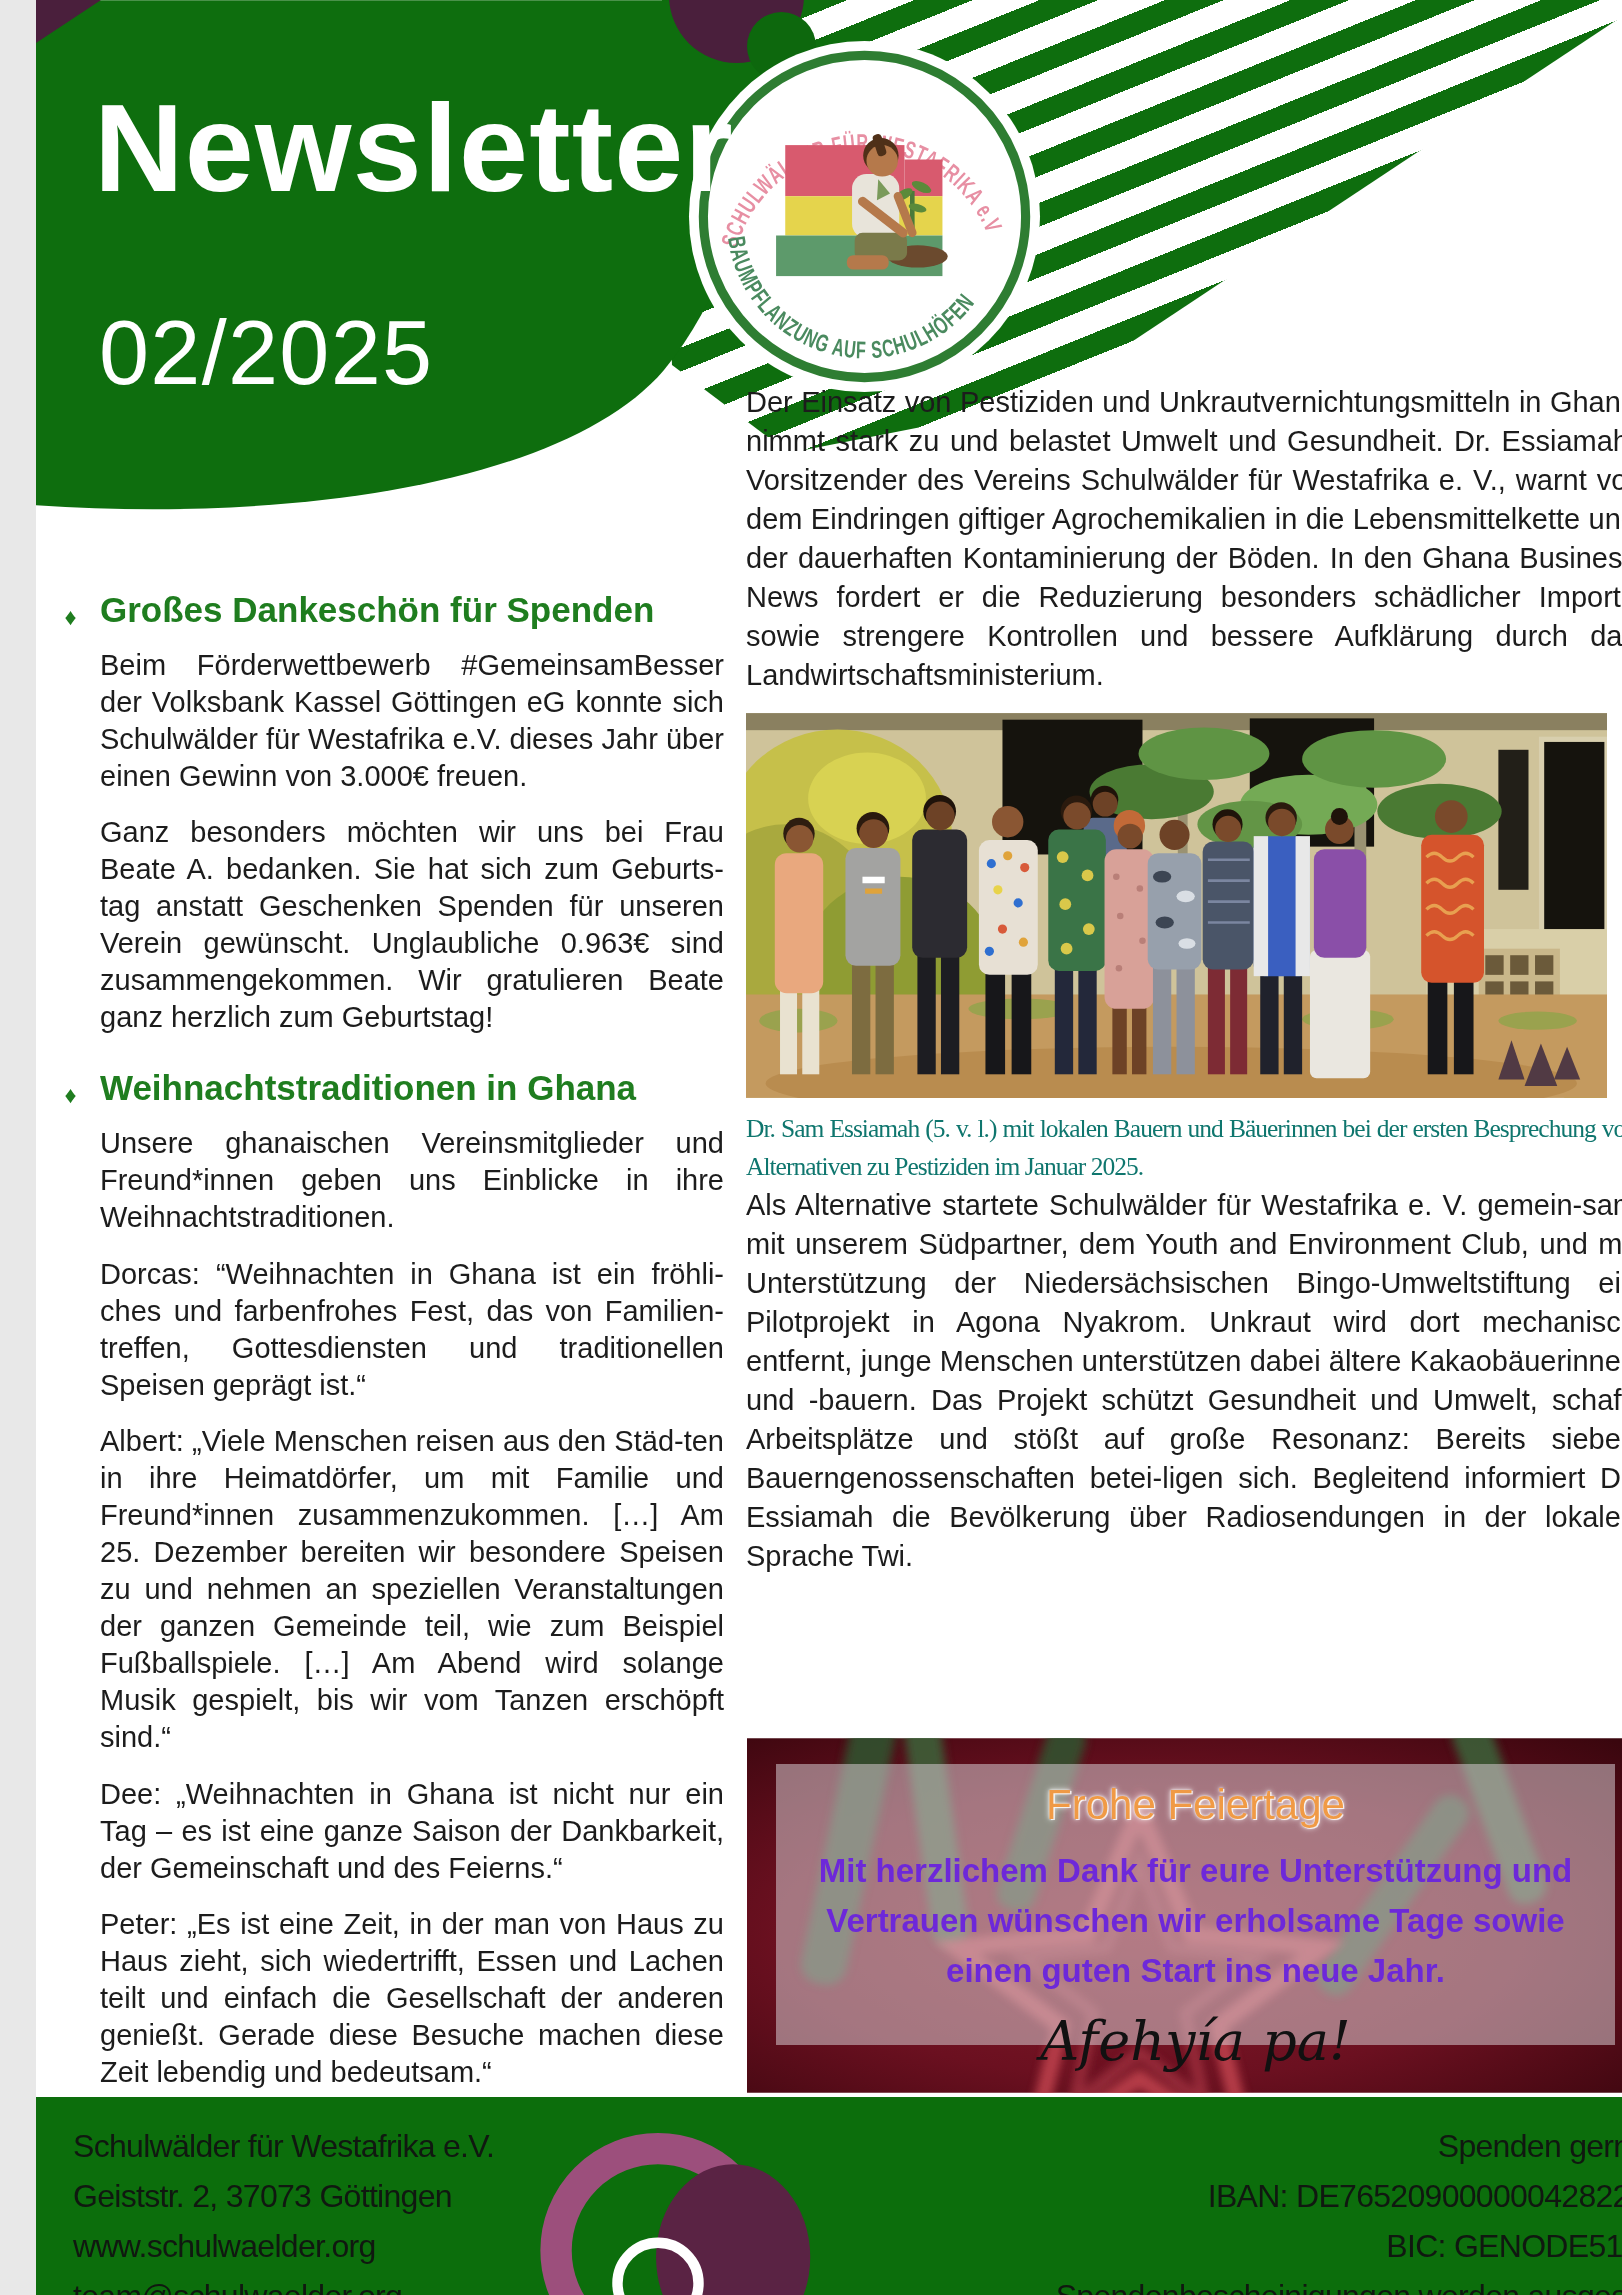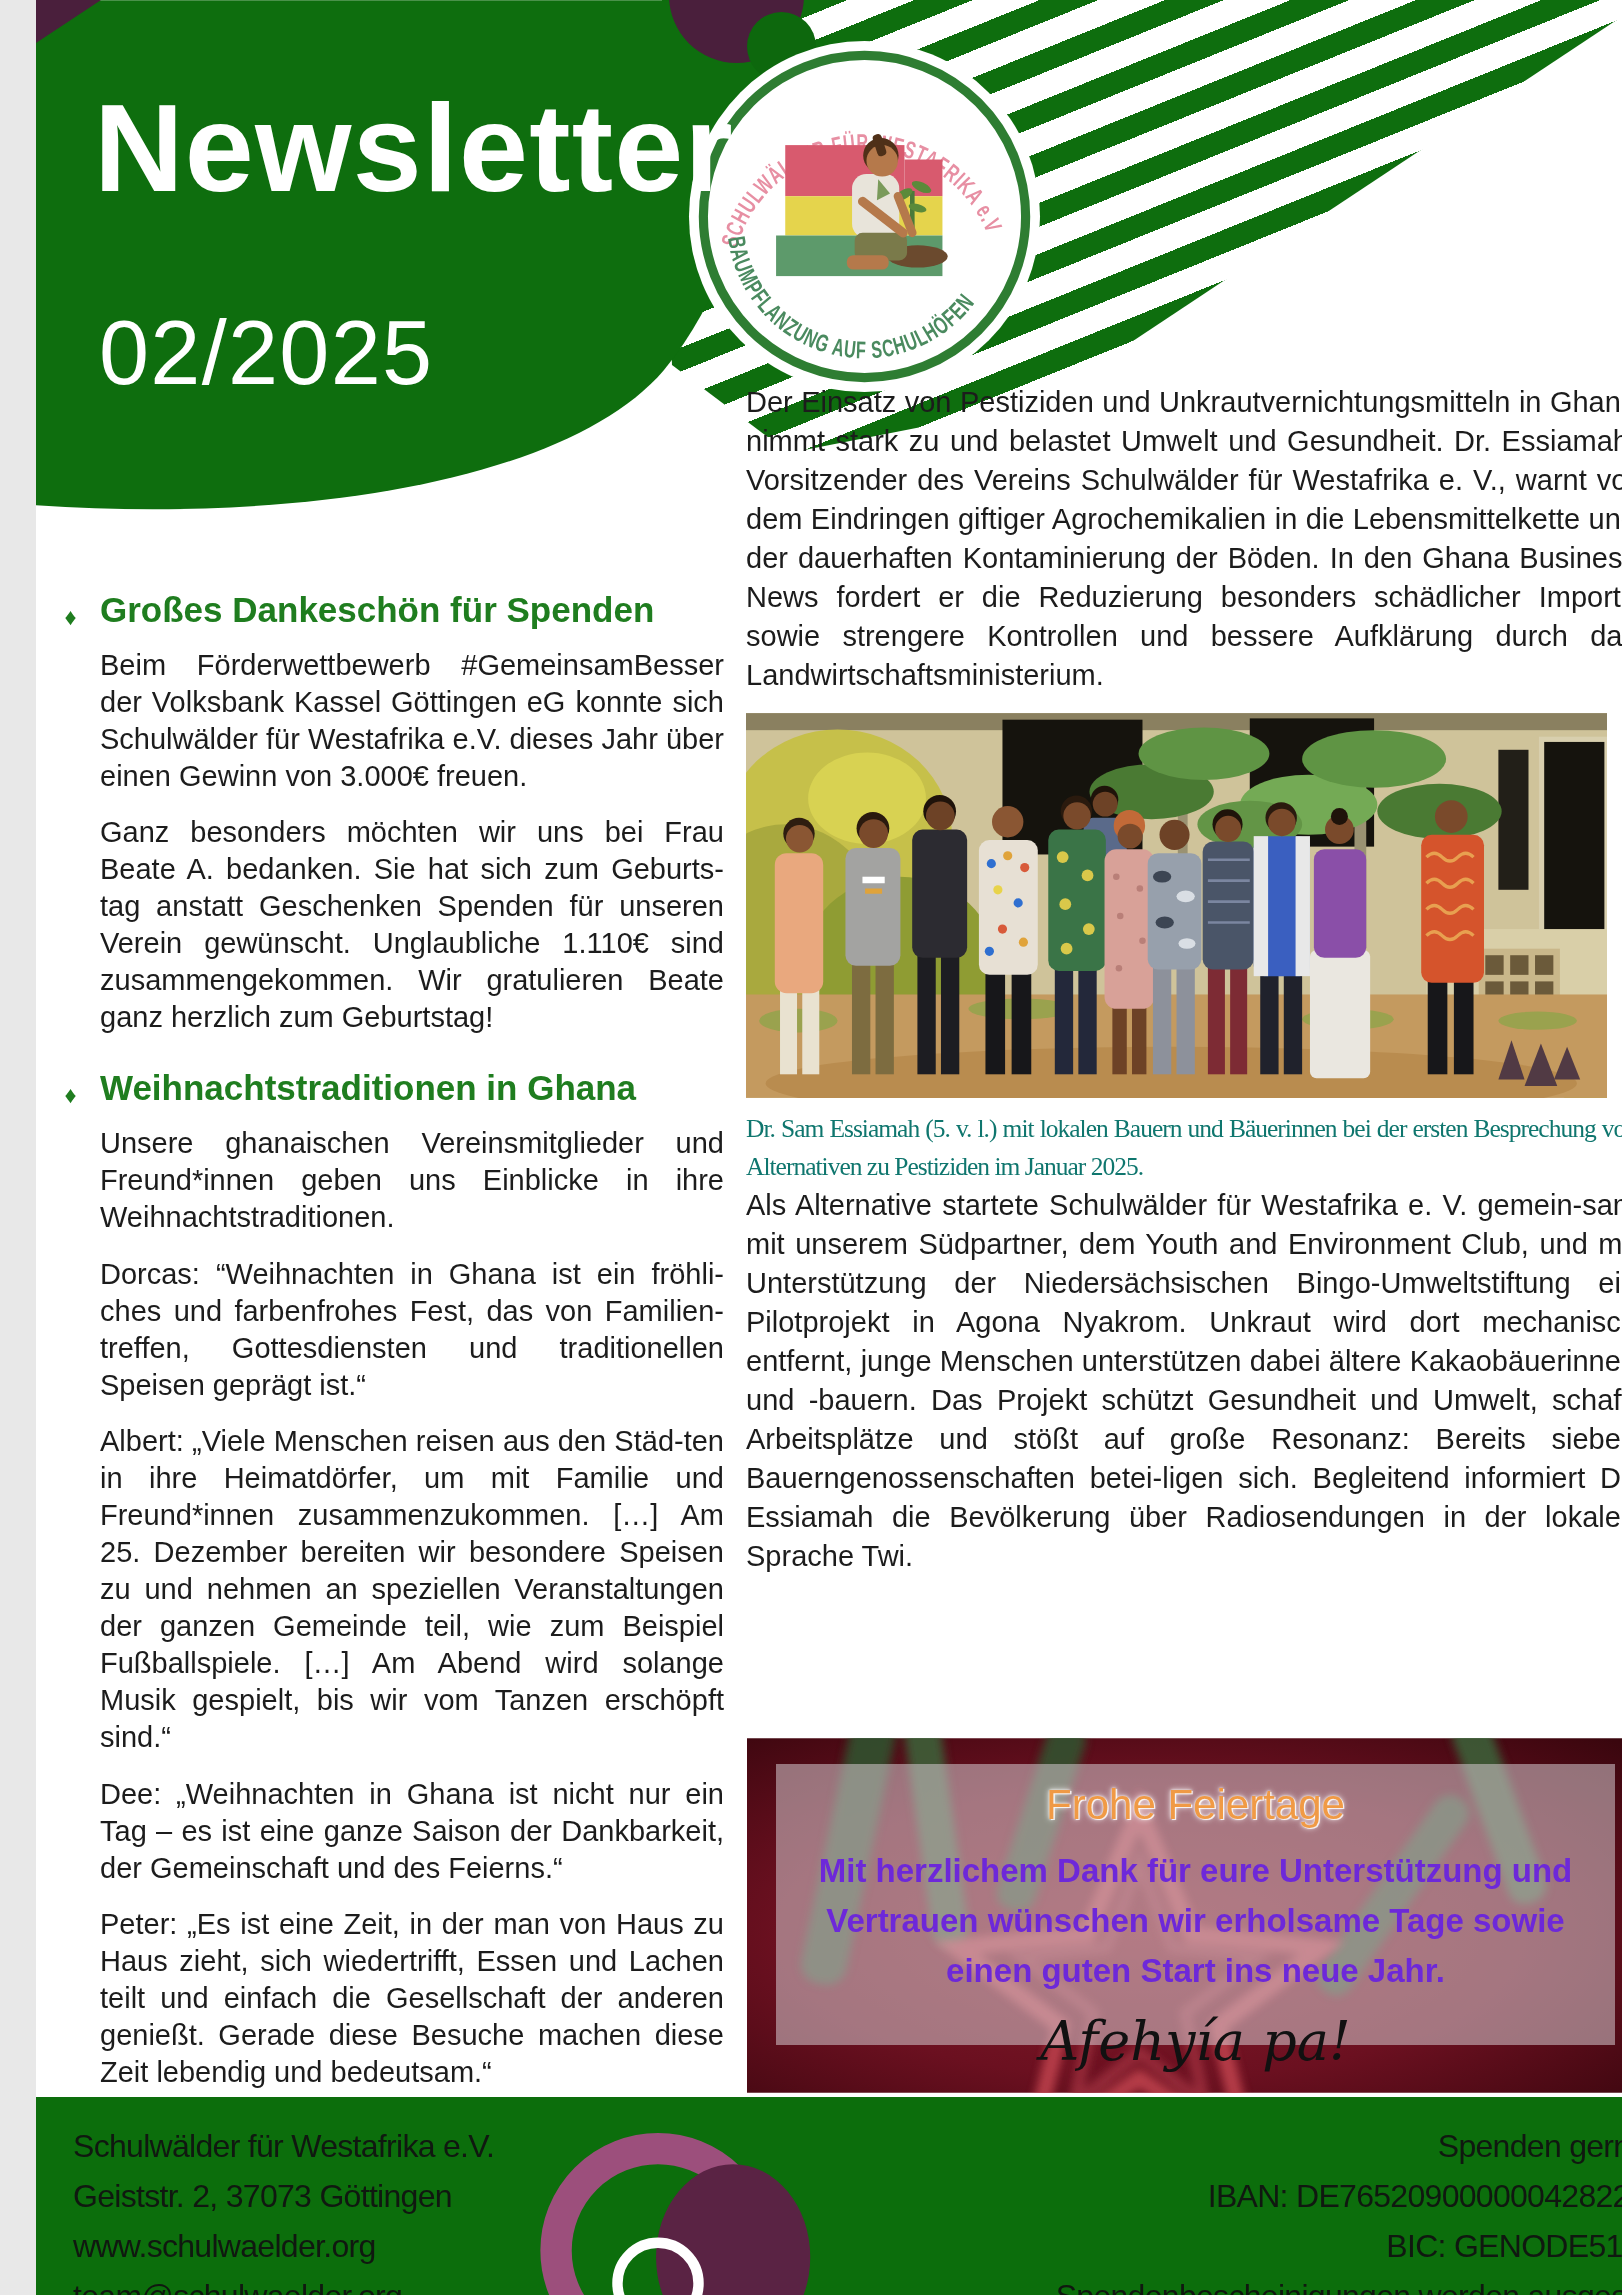--- a/index.html
+++ b/index.html
@@ -122,21 +122,21 @@
     </svg>
   </div>
 
   <div class="col-left">
     <div class="article">
       <h2 class="article-title">
         <span class="bullet">♦</span>
         <span>Großes Dankeschön für Spenden</span>
       </h2>
       <p>Beim Förderwettbewerb #GemeinsamBesser der Volksbank Kassel Göttingen eG konnte sich Schulwälder für Westafrika e.V. dieses Jahr über einen Gewinn von 3.000€ freuen.</p>
-      <p>Ganz besonders möchten wir uns bei Frau Beate A. bedanken. Sie hat sich zum Geburts-tag anstatt Geschenken Spenden für unseren Verein gewünscht. Unglaubliche 1.110€ sind zusammengekommen. Wir gratulieren Beate ganz herzlich zum Geburtstag!</p>
+      <p>Ganz besonders möchten wir uns bei Frau Beate A. bedanken. Sie hat sich zum Geburts-tag anstatt Geschenken Spenden für unseren Verein gewünscht. Unglaubliche 0.963€ sind zusammengekommen. Wir gratulieren Beate ganz herzlich zum Geburtstag!</p>
     </div>
     <div class="article">
       <h2 class="article-title">
         <span class="bullet">♦</span>
         <span>Weihnachtstraditionen in Ghana</span>
       </h2>
       <p>Unsere ghanaischen Vereinsmitglieder und Freund*innen geben uns Einblicke in ihre Weihnachtstraditionen.</p>
       <p>Dorcas: “Weihnachten in Ghana ist ein fröhli-ches und farbenfrohes Fest, das von Familien-treffen, Gottesdiensten und traditionellen Speisen geprägt ist.“</p>
       <p>Albert: „Viele Menschen reisen aus den Städ-ten in ihre Heimatdörfer, um mit Familie und Freund*innen zusammenzukommen. […] Am 25. Dezember bereiten wir besondere Speisen zu und nehmen an speziellen Veranstaltungen der ganzen Gemeinde teil, wie zum Beispiel Fußballspiele. […] Am Abend wird solange Musik gespielt, bis wir vom Tanzen erschöpft sind.“</p>
       <p>Dee: „Weihnachten in Ghana ist nicht nur ein Tag – es ist eine ganze Saison der Dankbarkeit, der Gemeinschaft und des Feierns.“</p>

